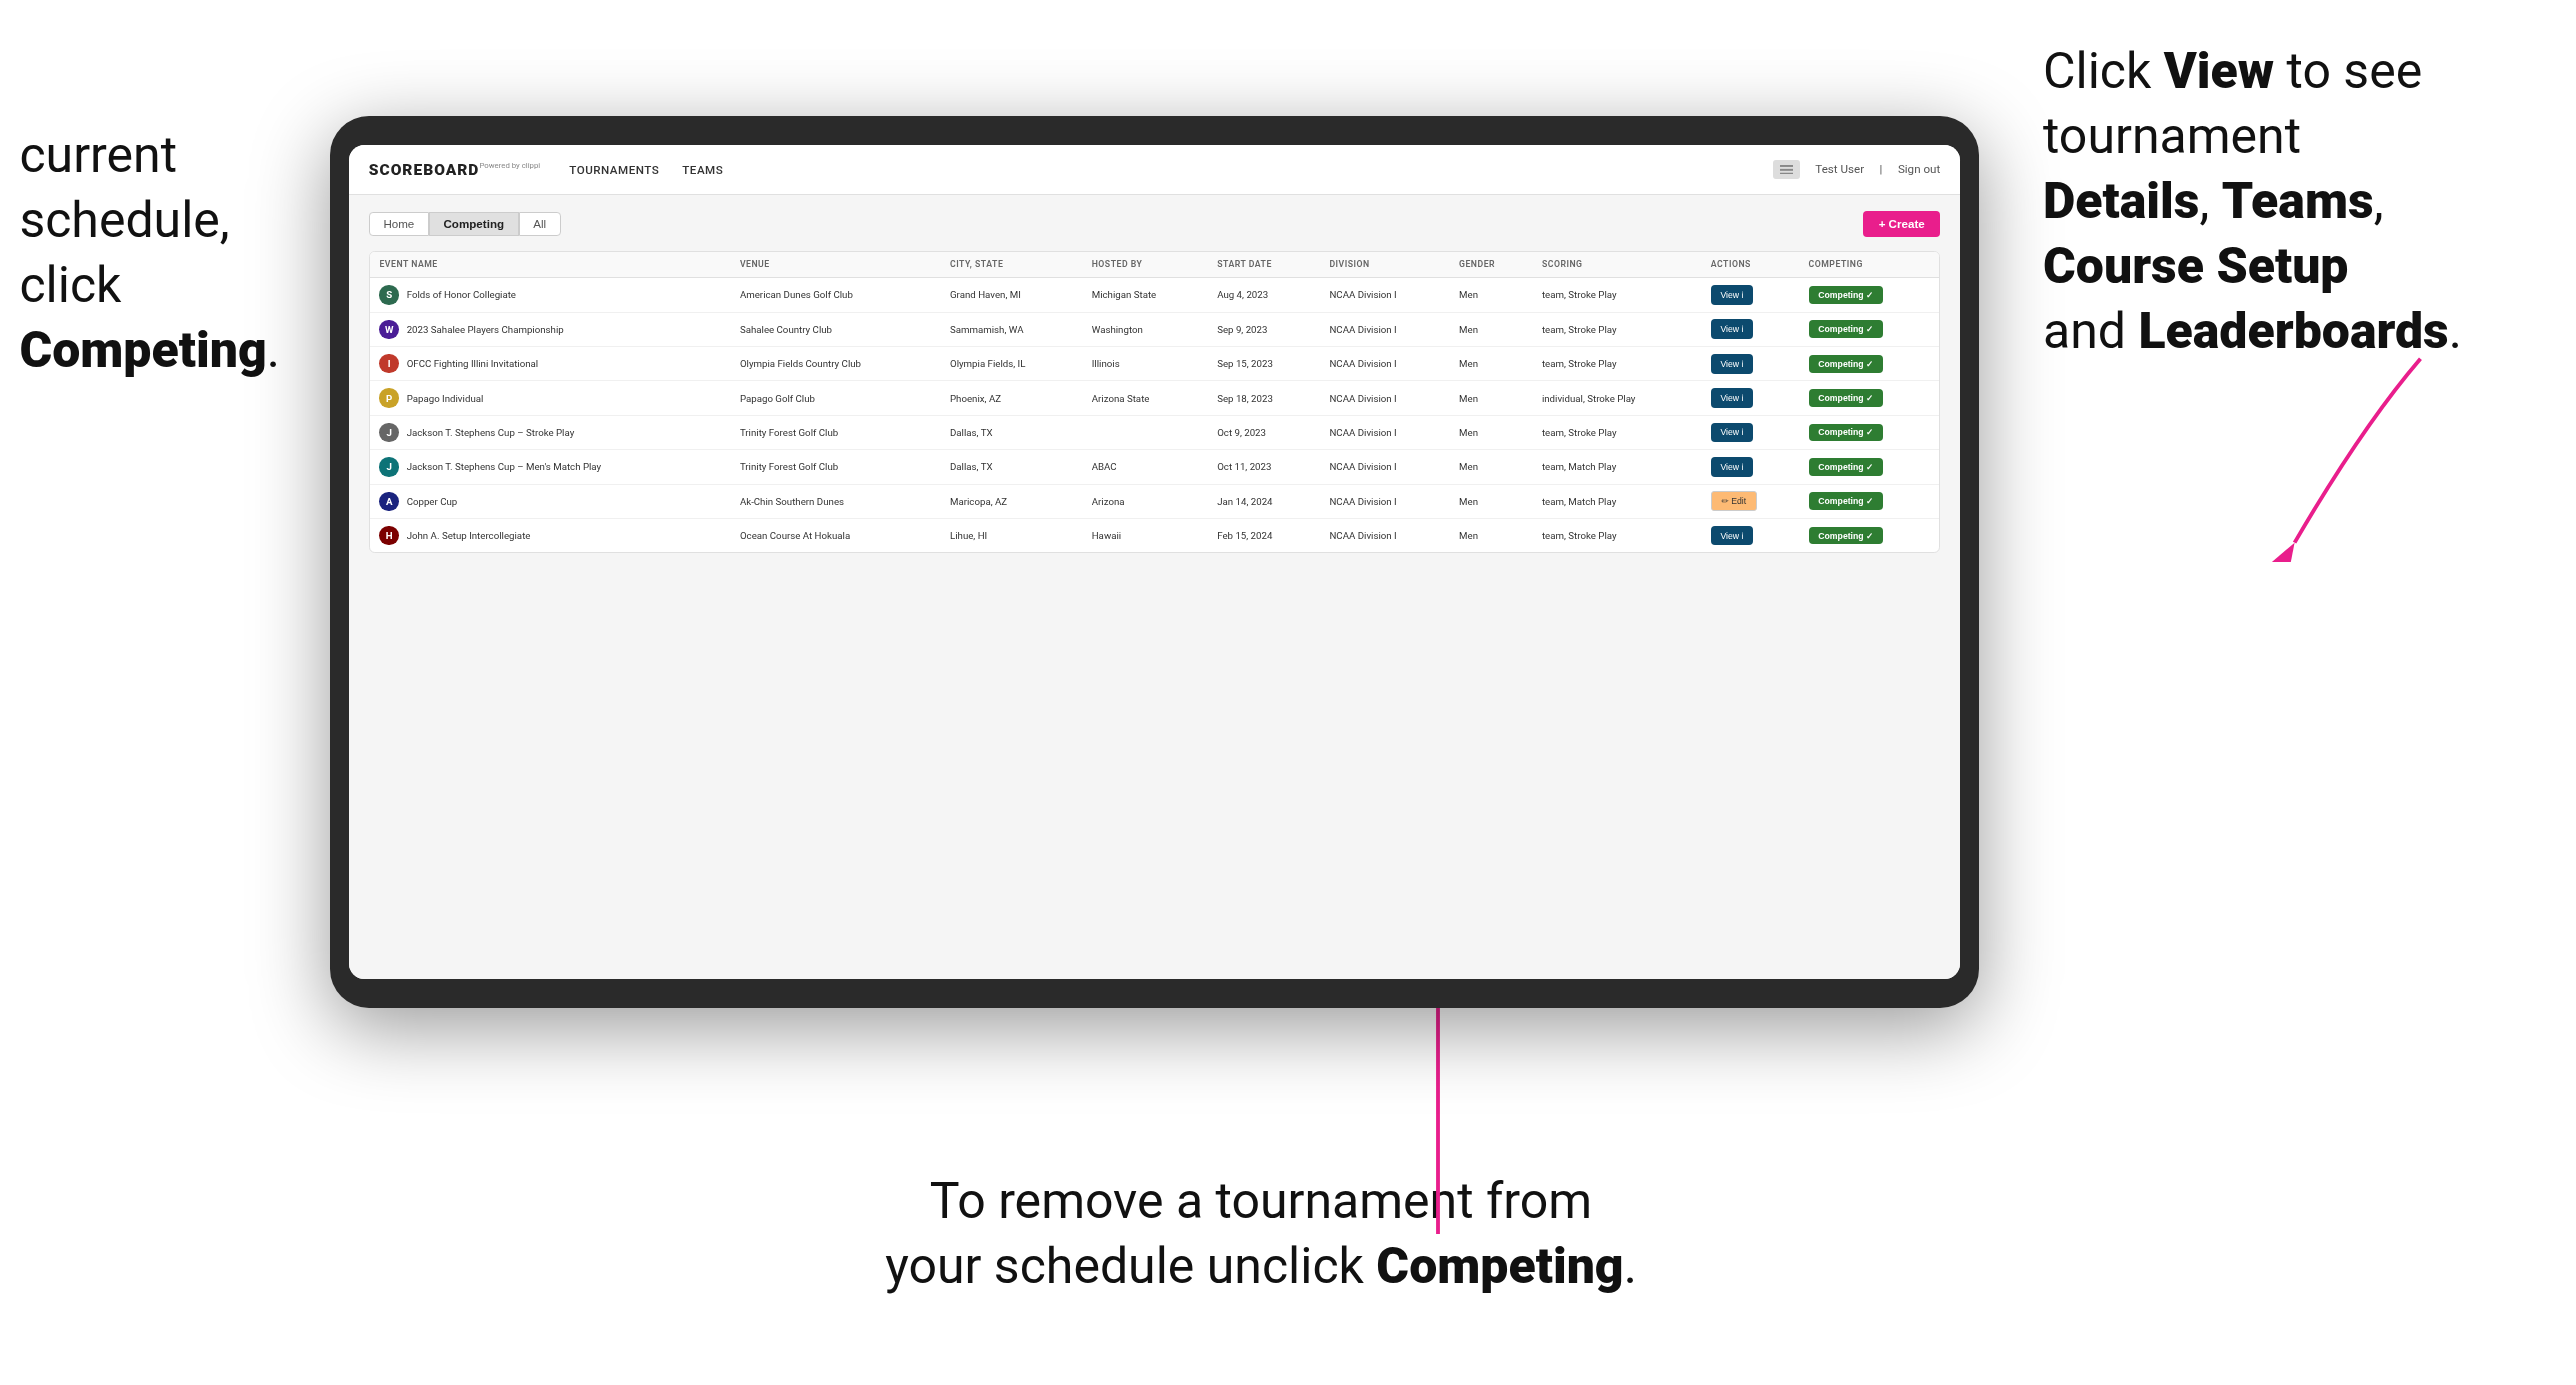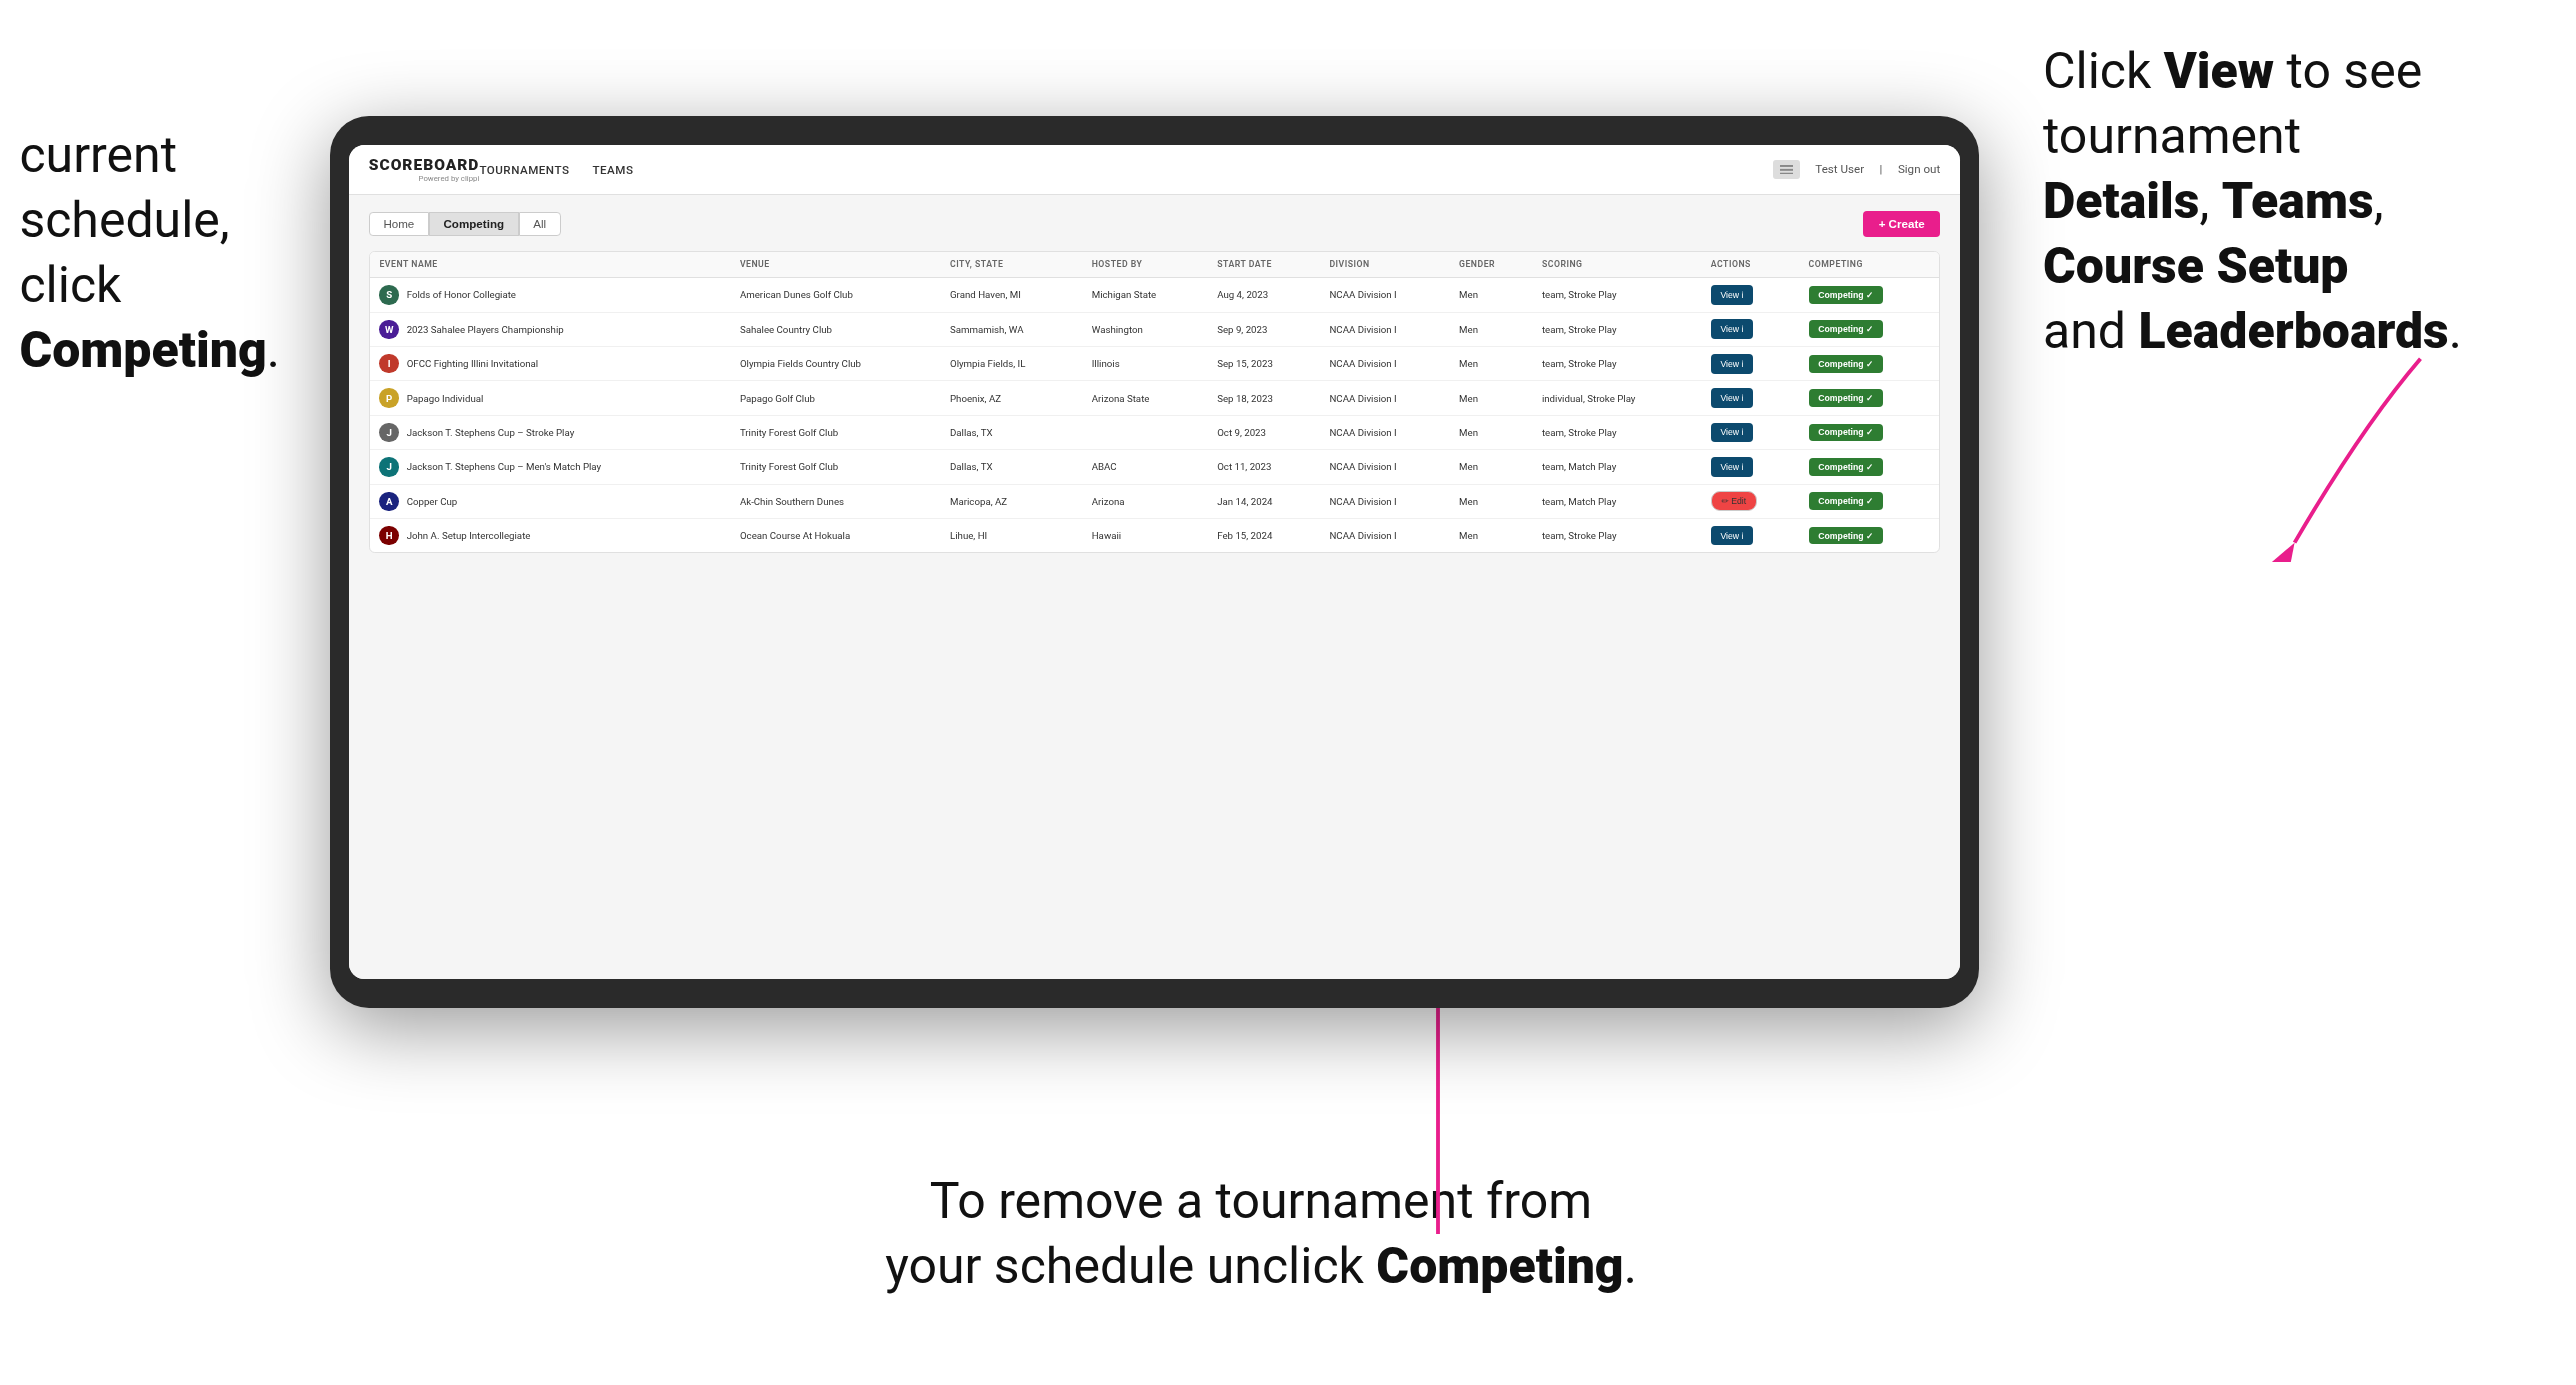--- a/index.html
+++ b/index.html
@@ -79,22 +79,22 @@
       border-bottom: 1px solid #e0e0e0;
       padding: 0 19.4px;
       display: flex;
       align-items: center;
       height: 50px;
       flex-shrink: 0;
     }
 
     .nav-logo {
       display: flex;
-      flex-direction: column;
-      align-items: flex-end;
+      flex-direction: row;
+      margin-right: 29px;
     }
     .nav-logo-title {
       font-size: 15.5px;
       font-weight: 900;
       color: #222;
       letter-spacing: 1px;
     }
     .nav-logo-sub {
       font-size: 7.8px;
       color: #888;
@@ -260,25 +260,25 @@
       border-radius: 3.9px;
       font-size: 8.7px;
       cursor: pointer;
       display: inline-flex;
       align-items: center;
       gap: 3.9px;
       white-space: nowrap;
     }
 
     .edit-btn {
-      background: #ef4444;
+      background: #fdba74;
       color: #333;
       border: 1px solid #ccc;
       padding: 3.9px 9.7px;
-      border-radius: 9px;
+      border-radius: 3px;
       font-size: 8.7px;
       cursor: pointer;
       display: inline-flex;
       align-items: center;
       gap: 3.9px;
       white-space: nowrap;
     }
 
     .competing-btn {
       background: #2e7d32;

